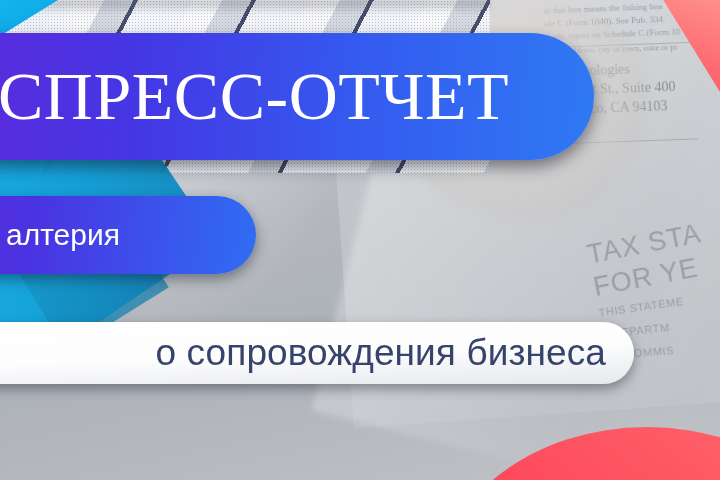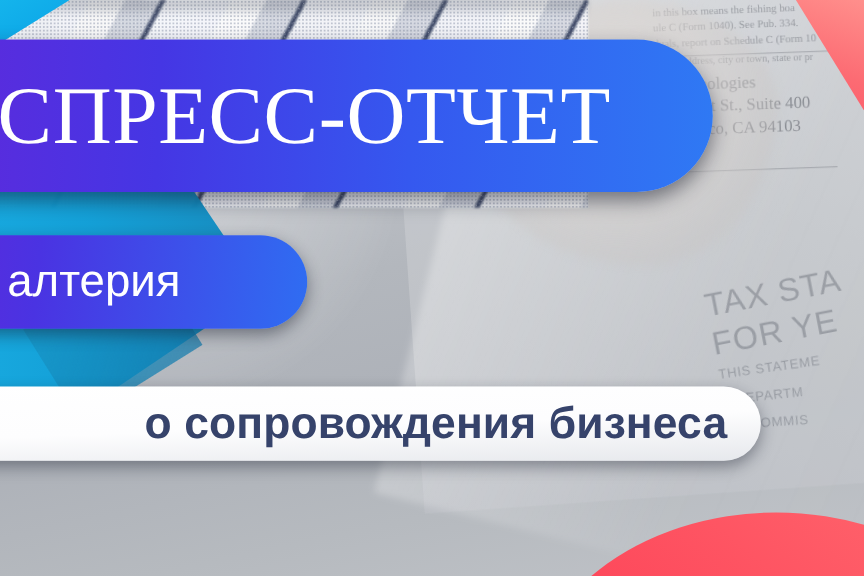--- a/index.html
+++ b/index.html
@@ -288,21 +288,21 @@
   #pill-buh {
     left: -118px;
     top: 196px;
     width: 318px;
     height: 78px;
     background: linear-gradient(96deg, #6a22d8 0%, #4a33e2 40%, #2f6df2 100%);
     padding: 0 28px;
   }
   #pill-buh .label {
     color: #ffffff;
-    font-size: 38px;
+    font-size: 30px;
     font-weight: 400;
     margin-left: 96px;
   }
 
   
   #pill-kassy {
     left: 237px;
     top: 202px;
     width: 328px;
     height: 67px;
@@ -324,21 +324,21 @@
     width: 788px;
     height: 62px;
     background: linear-gradient(178deg, #ffffff 0%, #fdfdfe 55%, #e6e8ec 100%);
     padding: 0 28px;
     justify-content: flex-end;
     box-shadow: 0 5px 12px rgba(20,24,40,.4);
   }
   #pill-sub .label {
     color: #36436b;
     font-size: 37px;
-    font-weight: 700;
+    font-weight: 400;
     letter-spacing: .1px;
   }
 </style>
 </head>
 <body>
 
 <div id="banner">
 
   <div class="bg-layer" id="bg-base"></div>
   <div class="bg-layer" id="bg-sheet-right"></div>

